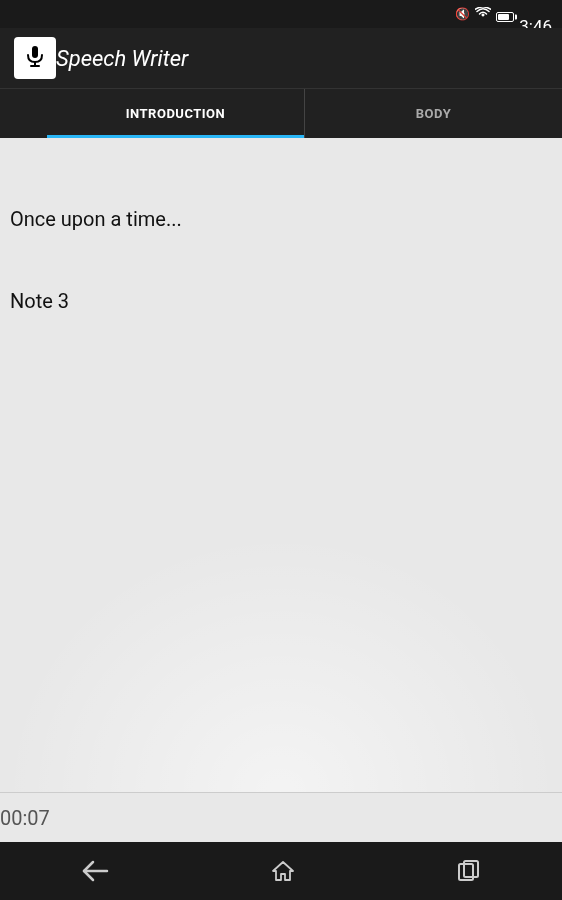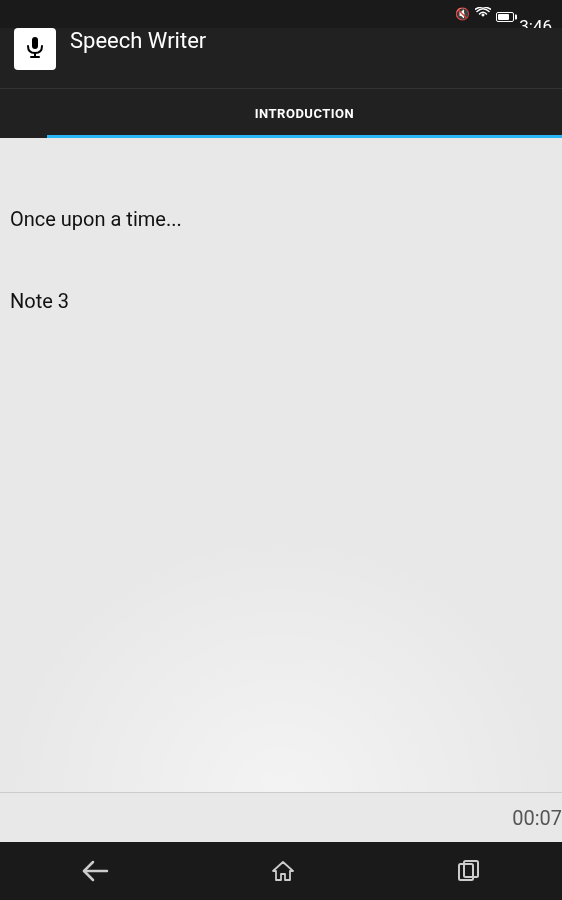--- a/index.html
+++ b/index.html
@@ -40,22 +40,23 @@
       font-size: 17px;
       font-weight: 400;
       margin-top: 24px;
     }
 
     
     .app-bar {
       background: #212121;
       height: 60px;
       display: flex;
+      align-items: center;
       padding: 0 14px;
-      gap: 14px;
+      font-style: italic;
     }
 
     .app-logo {
       width: 42px;
       height: 42px;
       background: #fff;
       border-radius: 4px;
       display: flex;
       align-items: center;
       justify-content: center;
@@ -141,21 +142,21 @@
       font-weight: 400;
       margin-top: 48px;
     }
 
     
     .timer-bar {
       background: #e8e8e8;
       height: 50px;
       display: flex;
       align-items: center;
-      justify-content: flex-end;
+      justify-content: flex-start;
       border-top: 1px solid #ccc;
     }
 
     .timer-text {
       font-size: 20px;
       color: #555;
       font-weight: 400;
     }
 
     
@@ -244,20 +245,23 @@
       </svg>
     </span>
   </div>
   <span class="app-title">Speech Writer</span>
 </div>
 
 <div class="tab-bar">
   <div class="tab active">
     <span>INTRODUCTION</span>
   </div>
+  <div class="tab">
+    <span>BODY</span>
+  </div>
 </div>
 
 <div class="main-content">
   <div class="note-line">Once upon a time...</div>
   <div class="note-line">Note 3</div>
 </div>
 
 <div class="timer-bar">
   <span class="timer-text">00:07</span>
 </div>

